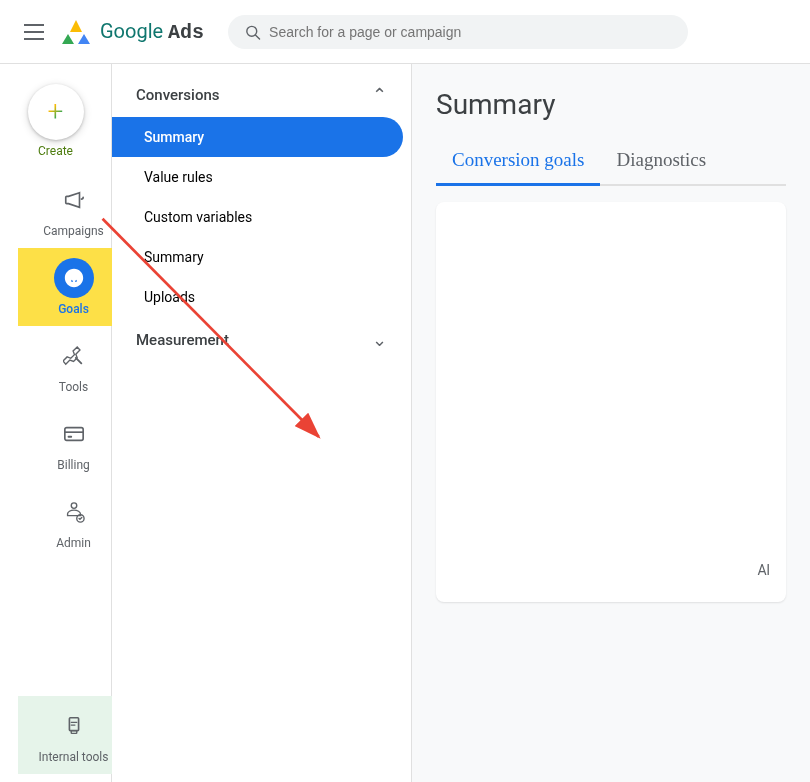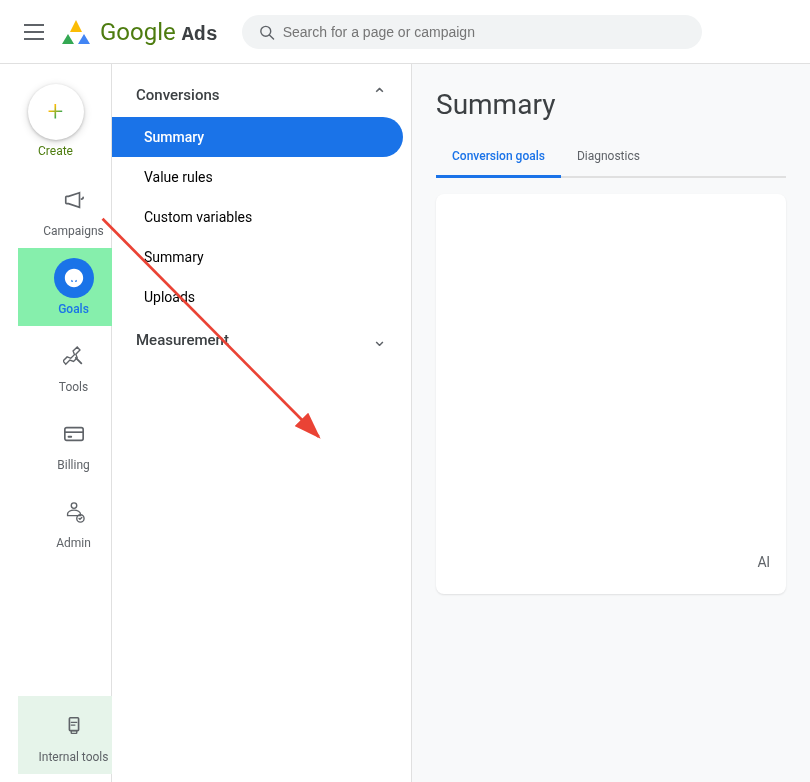--- a/index.html
+++ b/index.html
@@ -93,21 +93,21 @@
       align-items: center;
       padding: 10px 8px;
       width: 100%;
       cursor: pointer;
       border-radius: 0;
       gap: 4px;
       text-decoration: none;
       margin-left: 36px;
     }
     .sidebar-item.active {
-      background: #86efac;
+      background: #fde047;
     }
     .sidebar-item-icon {
       width: 40px;
       height: 40px;
       display: flex;
       align-items: center;
       justify-content: center;
       border-radius: 50%;
     }
     .sidebar-item.active .sidebar-item-icon {
@@ -222,25 +222,26 @@
       color: #3c4043;
       margin-bottom: 16px;
     }
     .tabs-bar {
       display: flex;
       border-bottom: 2px solid #e0e0e0;
       margin-bottom: 16px;
     }
     .tab-item {
       padding: 12px 16px;
-      font-size: 12px;
+      font-size: 19px;
       color: #5f6368;
       cursor: pointer;
       border-bottom: 3px solid transparent;
       margin-bottom: -2px;
+      font-family: Liberation Serif, serif;
     }
     .tab-item.active {
       color: #1a73e8;
       border-bottom: 3px solid #1a73e8;
       font-weight: 500;
     }
     .content-panel {
       background: #fff;
       border-radius: 8px;
       min-height: 400px;
@@ -280,21 +281,21 @@
     <svg class="google-ads-icon" viewBox="0 0 32 32" fill="none" xmlns="http://www.w3.org/2000/svg">
       <polygon points="4,28 16,6 28,28" fill="none" stroke="none"></polygon>
 
       <polygon points="2,28 14,28 8,18" fill="#34a853"></polygon>
 
       <polygon points="18,28 30,28 24,18" fill="#4285f4"></polygon>
 
       <polygon points="16,4 10,16 22,16" fill="#fbbc04"></polygon>
     </svg>
     <span>
-      <span style="font-size:24px;color:#4d7c0f;font-weight:400;">Google </span><strong style="font-size:20px;color:#3c4043;font-family:Liberation Mono, monospace;">Ads</strong>
+      <span style="font-size:20px;color:#0f766e;font-weight:400;">Google </span><strong style="font-size:20px;color:#3c4043;font-family:Liberation Mono, monospace;">Ads</strong>
     </span>
   </div>
   <div class="search-bar">
     <svg width="18" height="18" viewBox="0 0 24 24" fill="none">
       <circle cx="11" cy="11" r="7" stroke="#5f6368" stroke-width="2"></circle>
       <line x1="16.5" y1="16.5" x2="22" y2="22" stroke="#5f6368" stroke-width="2" stroke-linecap="round"></line>
     </svg>
     <input type="text" placeholder="Search for a page or campaign" style="">
   </div>
 </div>

